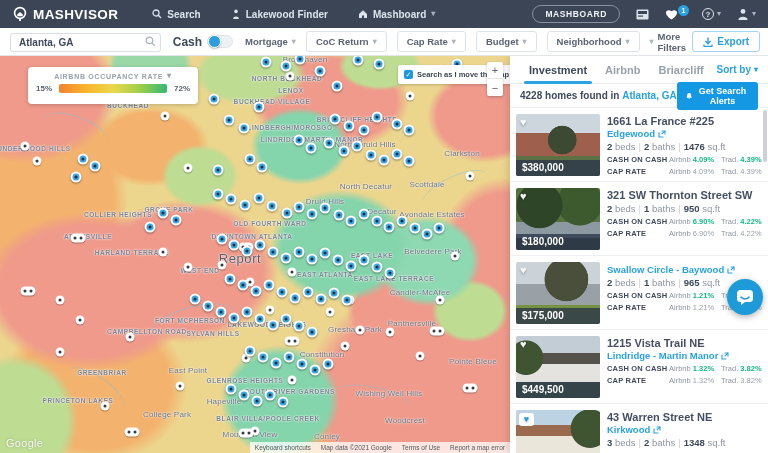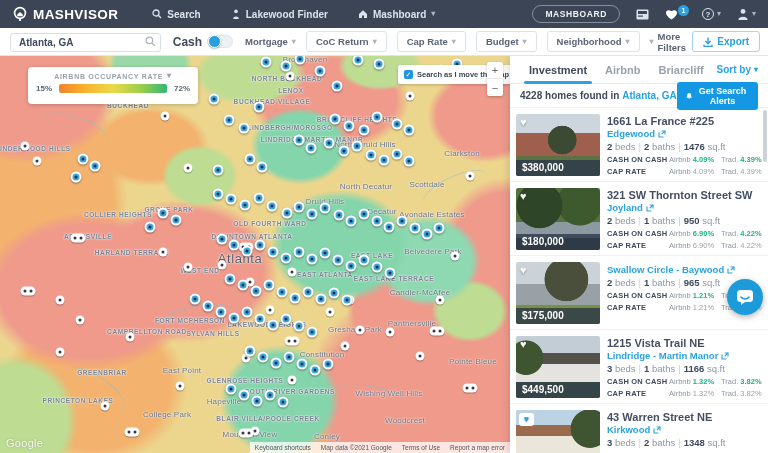--- a/index.html
+++ b/index.html
@@ -430,40 +430,40 @@
       <span class="mlabel h" style="left: 357px; top: 63px;">Briarcliff Heights</span>
       <span class="mlabel p" style="left: 365px; top: 88px;">North Druid Hills</span>
       <span class="mlabel p" style="left: 462px; top: 97px;">Clarkston</span>
       <span class="mlabel p" style="left: 366px; top: 130px;">North Decatur</span>
       <span class="mlabel p" style="left: 427px; top: 128px;">Scottdale</span>
       <span class="mlabel p" style="left: 325px; top: 145px;">Druid Hills</span>
       <span class="mlabel p" style="left: 382px; top: 155px;">Decatur</span>
       <span class="mlabel p" style="left: 432px; top: 158px;">Avondale Estates</span>
       <span class="mlabel h" style="left: 270px; top: 167px;">Old Fourth Ward</span>
       <span class="mlabel h" style="left: 252px; top: 180px;">Downtown Atlanta</span>
-      <span class="mlabel c" style="left: 240px; top: 202px;">Atlanta</span>
+      <span class="mlabel c" style="left: 240px; top: 202px;">Report</span>
       <span class="mlabel h" style="left: 118px; top: 158px;">Collier Heights</span>
       <span class="mlabel h" style="left: 88px; top: 180px;">Adamsville</span>
       <span class="mlabel h" style="left: 169px; top: 153px;">Grove Park</span>
       <span class="mlabel h" style="left: 132px; top: 196px;">Harland Terrace</span>
       <span class="mlabel h" style="left: 200px; top: 214px;">West End</span>
       <span class="mlabel h" style="left: 372px; top: 199px;">East Lake</span>
       <span class="mlabel p" style="left: 433px; top: 195px;">Belvedere Park</span>
       <span class="mlabel h" style="left: 325px; top: 218px;">East Atlanta</span>
       <span class="mlabel h" style="left: 394px; top: 222px;">East Lake Terrace</span>
       <span class="mlabel p" style="left: 420px; top: 236px;">Candler-McAfee</span>
       <span class="mlabel h" style="left: 147px; top: 275px;">Campbellton Road</span>
       <span class="mlabel h" style="left: 190px; top: 264px;">Fort McPherson</span>
       <span class="mlabel h" style="left: 213px; top: 277px;">Sylvan Hills</span>
       <span class="mlabel h" style="left: 267px; top: 268px;">Lakewood Heights</span>
       <span class="mlabel p" style="left: 355px; top: 273px;">Gresham Park</span>
       <span class="mlabel p" style="left: 412px; top: 267px;">Panthersville</span>
       <span class="mlabel p" style="left: 322px; top: 298px;">Constitution</span>
       <span class="mlabel h" style="left: 102px; top: 316px;">Greenbriar</span>
-      <span class="mlabel p" style="left: 182px; top: 314px;">East Point</span>
+      <span class="mlabel p" style="left: 188px; top: 314px;">East Point</span>
       <span class="mlabel h" style="left: 245px; top: 324px;">Glenrose Heights</span>
       <span class="mlabel h" style="left: 290px; top: 335px;">South River Gardens</span>
       <span class="mlabel p" style="left: 389px; top: 337px;">Wishing Well Hills</span>
       <span class="mlabel h" style="left: 78px; top: 344px;">Princeton Lakes</span>
       <span class="mlabel p" style="left: 224px; top: 345px;">Hapeville</span>
       <span class="mlabel p" style="left: 167px; top: 358px;">College Park</span>
       <span class="mlabel h" style="left: 268px; top: 362px;">Blair Villa/Poole Creek</span>
       <span class="mlabel p" style="left: 250px; top: 378px;">Mountain View</span>
       <span class="mlabel p" style="left: 327px; top: 380px;">Conley</span>
       <span class="mlabel p" style="left: 405px; top: 364px;">Woodcrest</span>
@@ -522,28 +522,20 @@
     </div>
   </div>
 
   <div class="card">
     <div class="thumb img1">
       <span class="heart">♥</span>
       <span class="price">$180,000</span>
     </div>
     <div class="cinfo">
       <div class="ctitle">321 SW Thornton Street SW</div>
-      <div class="chood">
-        <span class="hood-name">Joyland</span>
-        <svg width="8" height="8" viewBox="0 0 8 8">
-                <path d="M1 2.6 V7 H5.4" fill="none" stroke="#2aa2e0" stroke-width="1.1"></path>
-                <path d="M3.6 1 H7 V4.4" fill="none" stroke="#2aa2e0" stroke-width="1.1"></path>
-                <line x1="7" y1="1" x2="3.8" y2="4.2" stroke="#2aa2e0" stroke-width="1.1"></line>
-              </svg>
-      </div>
       <div class="cspecs"><b class="v-beds">2</b> <span class="l-beds">beds</span><i>|</i><b class="v-baths">1</b> <span class="l-baths">baths</span><i>|</i><b class="v-sqft">950</b> <span class="l-sqft">sq.ft</span></div>
       <div class="crow">
         <span class="mlab l-coc">CASH ON CASH</span>
         <span class="pair"><span class="l-airbnb">Airbnb</span> <b class="green v-coc-a">6.90%</b></span>
         <span class="pair"><span class="l-trad">Trad.</span> <b class="green v-coc-t">4.22%</b></span>
       </div>
       <div class="crow">
         <span class="mlab l-cap">CAP RATE</span>
         <span class="pair"><span class="l-airbnb2">Airbnb</span> <span class="gray v-cap-a">6.90%</span></span>
         <span class="pair"><span class="l-trad2">Trad.</span> <span class="gray v-cap-t">4.22%</span></span>
@@ -587,21 +579,20 @@
     <div class="cinfo">
       <div class="ctitle">1215 Vista Trail NE</div>
       <div class="chood">
         <span class="hood-name">Lindridge - Martin Manor</span>
         <svg width="8" height="8" viewBox="0 0 8 8">
                 <path d="M1 2.6 V7 H5.4" fill="none" stroke="#2aa2e0" stroke-width="1.1"></path>
                 <path d="M3.6 1 H7 V4.4" fill="none" stroke="#2aa2e0" stroke-width="1.1"></path>
                 <line x1="7" y1="1" x2="3.8" y2="4.2" stroke="#2aa2e0" stroke-width="1.1"></line>
               </svg>
       </div>
-      <div class="cspecs"><b class="v-beds">3</b> <span class="l-beds">beds</span><i>|</i><b class="v-baths">1</b> <span class="l-baths">baths</span><i>|</i><b class="v-sqft">1166</b> <span class="l-sqft">sq.ft</span></div>
       <div class="crow">
         <span class="mlab l-coc">CASH ON CASH</span>
         <span class="pair"><span class="l-airbnb">Airbnb</span> <b class="green v-coc-a">1.32%</b></span>
         <span class="pair"><span class="l-trad">Trad.</span> <b class="green v-coc-t">3.82%</b></span>
       </div>
       <div class="crow">
         <span class="mlab l-cap">CAP RATE</span>
         <span class="pair"><span class="l-airbnb2">Airbnb</span> <span class="gray v-cap-a">1.32%</span></span>
         <span class="pair"><span class="l-trad2">Trad.</span> <span class="gray v-cap-t">3.82%</span></span>
       </div>

